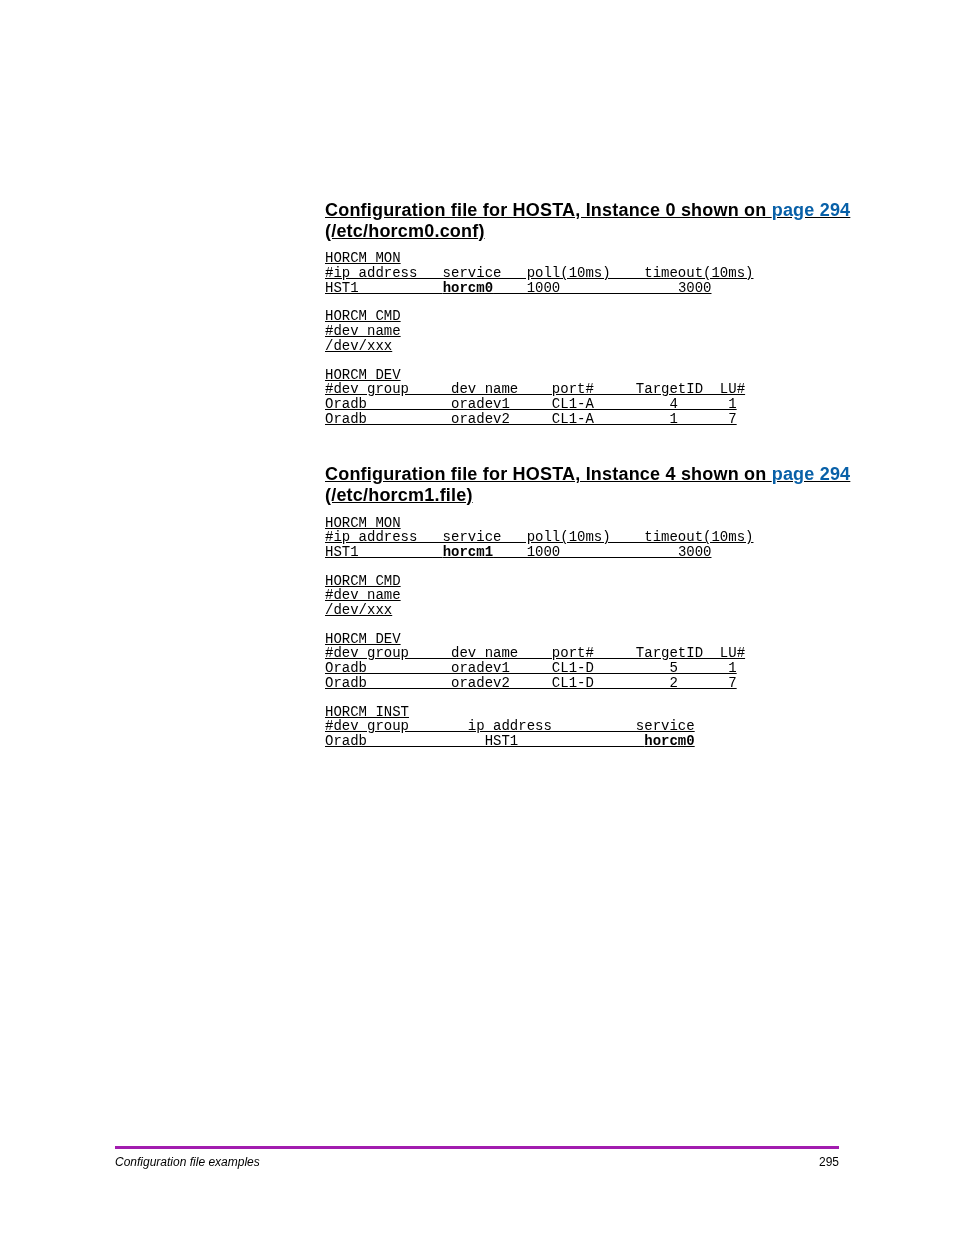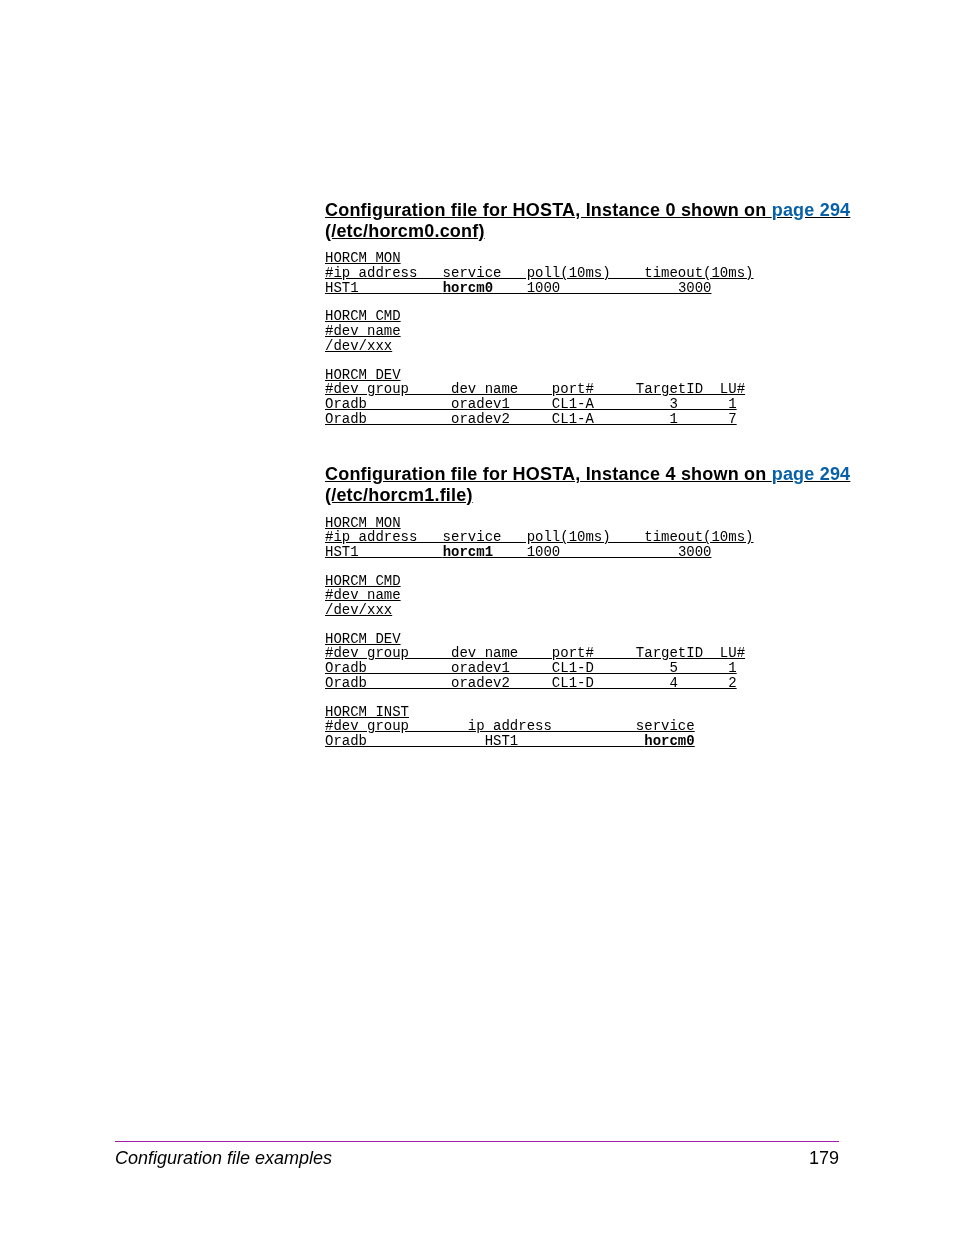--- a/index.html
+++ b/index.html
@@ -44,25 +44,25 @@
     line-height: 1.05;
     white-space: pre;
     margin: 0 0 14px 0;
   }
   pre.block .b { font-weight: bold; }
   .footer {
     position: absolute;
     bottom: 66px;
     left: 115px;
     right: 115px;
-    border-top: 1px solid #a21caf;
+    border-top: 3px solid #a21caf;
     padding-top: 6px;
     font-family: "Arial Narrow", Arial, Helvetica, sans-serif;
     font-stretch: condensed;
-    font-size: 18px;
+    font-size: 12px;
     display: flex;
     justify-content: space-between;
     font-style: italic;
   }
   .footer .pageno { font-style: normal; }
   .spacer { height: 24px; }
 </style>
 </head>
 <body>
 
@@ -76,46 +76,46 @@
     <pre class="block"><span>HORCM_MON</span>
 <span>#ip_address   service   poll(10ms)    timeout(10ms)</span>
 <span>HST1          </span><span class="b">horcm0</span><span>    1000              3000</span></pre>
 
     <pre class="block"><span>HORCM_CMD</span>
 <span>#dev_name</span>
 <span>/dev/xxx</span></pre>
 
     <pre class="block"><span>HORCM_DEV</span>
 <span>#dev_group     dev_name    port#     TargetID  LU#</span>
-<span>Oradb          oradev1     CL1-A         3      1</span>
+<span>Oradb          oradev1     CL1-A         4      1</span>
 <span>Oradb          oradev2     CL1-A         1      7</span></pre>
 
 
     <div class="spacer"></div>
 
     <h2>
       <span>Configuration file for HOSTA, Instance 4 shown on </span><span class="link">page 294</span><span> (/etc/horcm1.file)</span>
     </h2>
 
     <pre class="block"><span>HORCM_MON</span>
 <span>#ip_address   service   poll(10ms)    timeout(10ms)</span>
 <span>HST1          </span><span class="b">horcm1</span><span>    1000              3000</span></pre>
 
     <pre class="block"><span>HORCM_CMD</span>
 <span>#dev_name</span>
 <span>/dev/xxx</span></pre>
 
     <pre class="block"><span>HORCM_DEV</span>
 <span>#dev_group     dev_name    port#     TargetID  LU#</span>
 <span>Oradb          oradev1     CL1-D         5      1</span>
-<span>Oradb          oradev2     CL1-D         4      2</span></pre>
+<span>Oradb          oradev2     CL1-D         2      7</span></pre>
 
     <pre class="block"><span>HORCM_INST</span>
 <span>#dev_group       ip_address          service</span>
 <span>Oradb              HST1               </span><span class="b">horcm0</span></pre>
 
   </div>
 
   <div class="footer">
     <span>Configuration file examples</span>
-    <span class="pageno">179</span>
+    <span class="pageno">295</span>
   </div>
 </div>
 
 </body></html>

